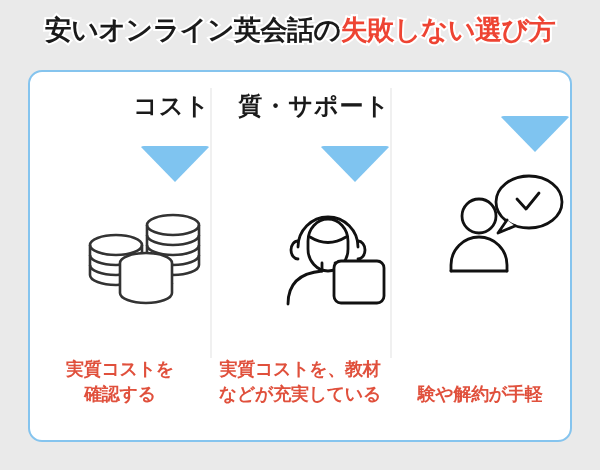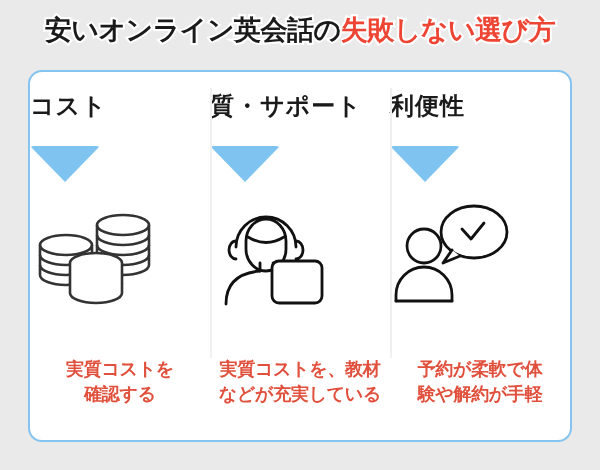--- a/index.html
+++ b/index.html
@@ -52,21 +52,21 @@
     display: flex;
     flex-direction: row;
     overflow: hidden;
   }
 
   .col {
     flex: 1 1 0;
     position: relative;
     display: flex;
     flex-direction: column;
-    align-items: flex-start;
+    align-items: flex-end;
     padding-top: 22px;
     box-sizing: border-box;
   }
   .col + .col::before {
     content: "";
     position: absolute;
     left: 0;
     top: 16px;
     width: 2px;
     height: 270px;
@@ -176,36 +176,34 @@
         <rect x="62" y="60" width="50" height="42" rx="7" fill="#ffffff"></rect>
       </svg>
     </div>
     <div class="caption">
       <span>実質コストを、教材</span>
       <span>などが充実している</span>
     </div>
   </div>
 
   <div class="col">
-    <div class="col-head">利便性</div>
     <div class="tri"></div>
     <div class="icon-wrap">
       <svg width="125" height="105" viewBox="0 0 125 105" fill="none" stroke="#111111" stroke-width="2.8" stroke-linecap="round" stroke-linejoin="round">
 
         <ellipse cx="84" cy="31" rx="33" ry="26" fill="#ffffff"></ellipse>
         <path d="M62 49 L53 62 L70 55" fill="#ffffff" stroke="none"></path>
         <path d="M62 49 L53 62 L70 55"></path>
 
         <path d="M72 28 l9 10 l13 -16"></path>
 
         <circle cx="34" cy="45" r="17"></circle>
 
         <path d="M6 100 v-6 a28 28 0 0 1 56 0 v6"></path>
         <path d="M6 100 h56"></path>
       </svg>
     </div>
     <div class="caption">
-      <span>予約が柔軟で体</span>
       <span>験や解約が手軽</span>
     </div>
   </div>
 
 </div>
 
 </body></html>

